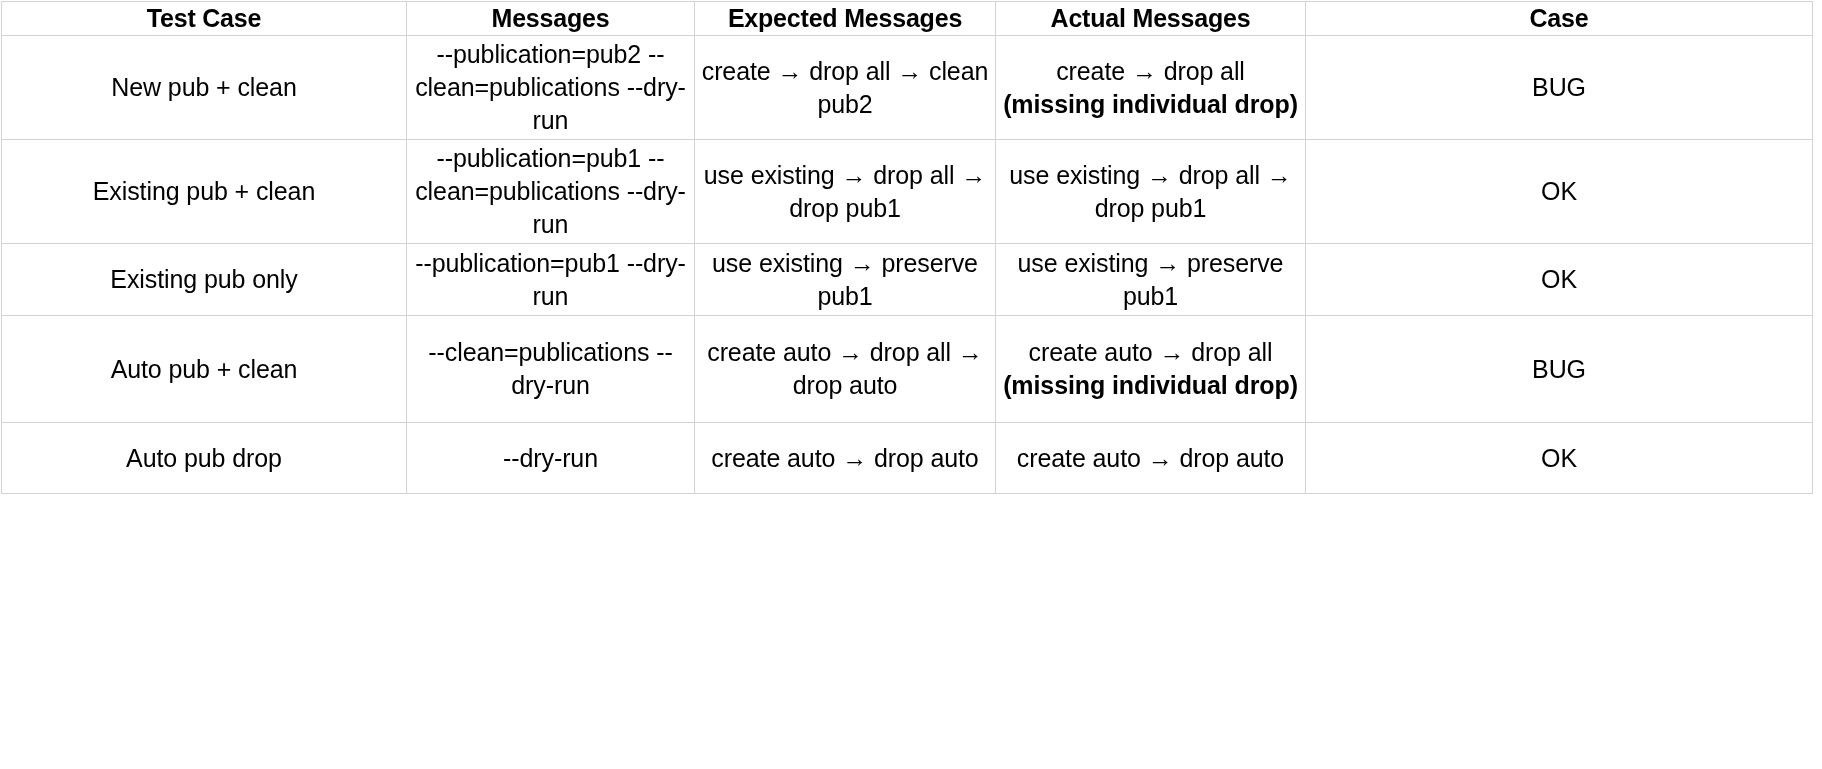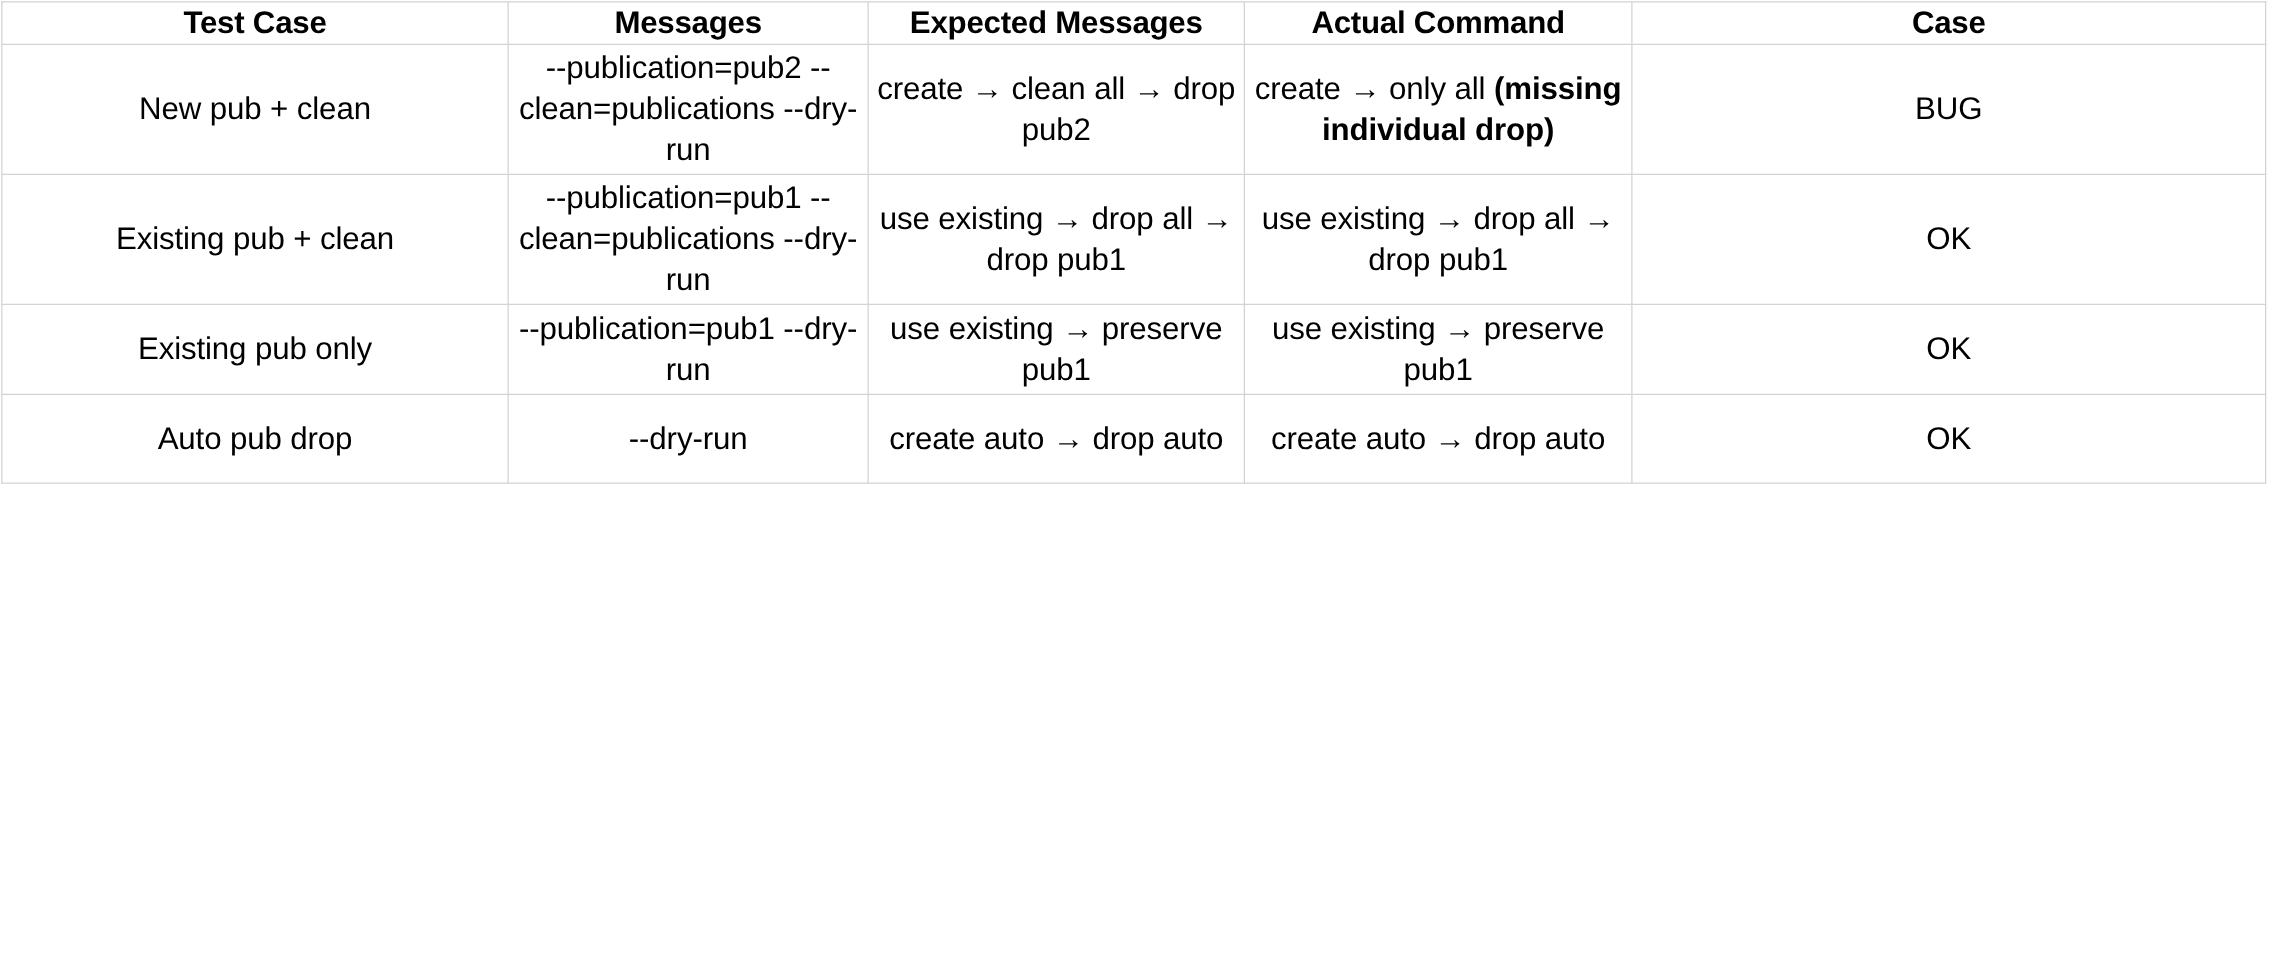--- a/index.html
+++ b/index.html
@@ -90,46 +90,53 @@
       <col class="c-command">
       <col class="c-expected">
       <col class="c-actual">
       <col class="c-notes">
     </colgroup>
     <thead>
       <tr>
         <th>Test Case</th>
         <th>Messages</th>
         <th>Expected Messages</th>
-        <th>Actual Command</th>
+        <th>Actual Messages</th>
         <th>Case</th>
       </tr>
     </thead>
     <tbody id="table-body">
         <tr class="row-0">
           <td class="test-case-cell">New pub + clean</td>
           <td class="command-cell">--publication=pub2 --clean=publications --dry-run</td>
-          <td class="expected-cell">create → clean all → drop pub2</td>
-          <td class="actual-cell"><span>create → only all</span> <span class="note-strong">(missing individual drop)</span></td>
+          <td class="expected-cell">create → drop all → clean pub2</td>
+          <td class="actual-cell"><span>create → drop all</span> <span class="note-strong">(missing individual drop)</span></td>
           <td class="notes-cell">BUG</td>
         </tr>
         <tr class="row-2">
           <td class="test-case-cell">Existing pub + clean</td>
           <td class="command-cell">--publication=pub1 --clean=publications --dry-run</td>
           <td class="expected-cell">use existing → drop all → drop pub1</td>
           <td class="actual-cell"><span>use existing → drop all → drop pub1</span></td>
           <td class="notes-cell">OK</td>
         </tr>
         <tr class="row-3">
           <td class="test-case-cell">Existing pub only</td>
           <td class="command-cell">--publication=pub1 --dry-run</td>
           <td class="expected-cell">use existing → preserve pub1</td>
           <td class="actual-cell"><span>use existing → preserve pub1</span></td>
           <td class="notes-cell">OK</td>
         </tr>
+        <tr class="row-4">
+          <td class="test-case-cell">Auto pub + clean</td>
+          <td class="command-cell">--clean=publications --dry-run</td>
+          <td class="expected-cell">create auto → drop all → drop auto</td>
+          <td class="actual-cell"><span>create auto → drop all</span> <span class="note-strong">(missing individual drop)</span></td>
+          <td class="notes-cell">BUG</td>
+        </tr>
         <tr class="row-5">
           <td class="test-case-cell">Auto pub drop</td>
           <td class="command-cell">--dry-run</td>
           <td class="expected-cell">create auto → drop auto</td>
           <td class="actual-cell"><span>create auto → drop auto</span></td>
           <td class="notes-cell">OK</td>
         </tr>
       </tbody>
   </table>
 </div>

